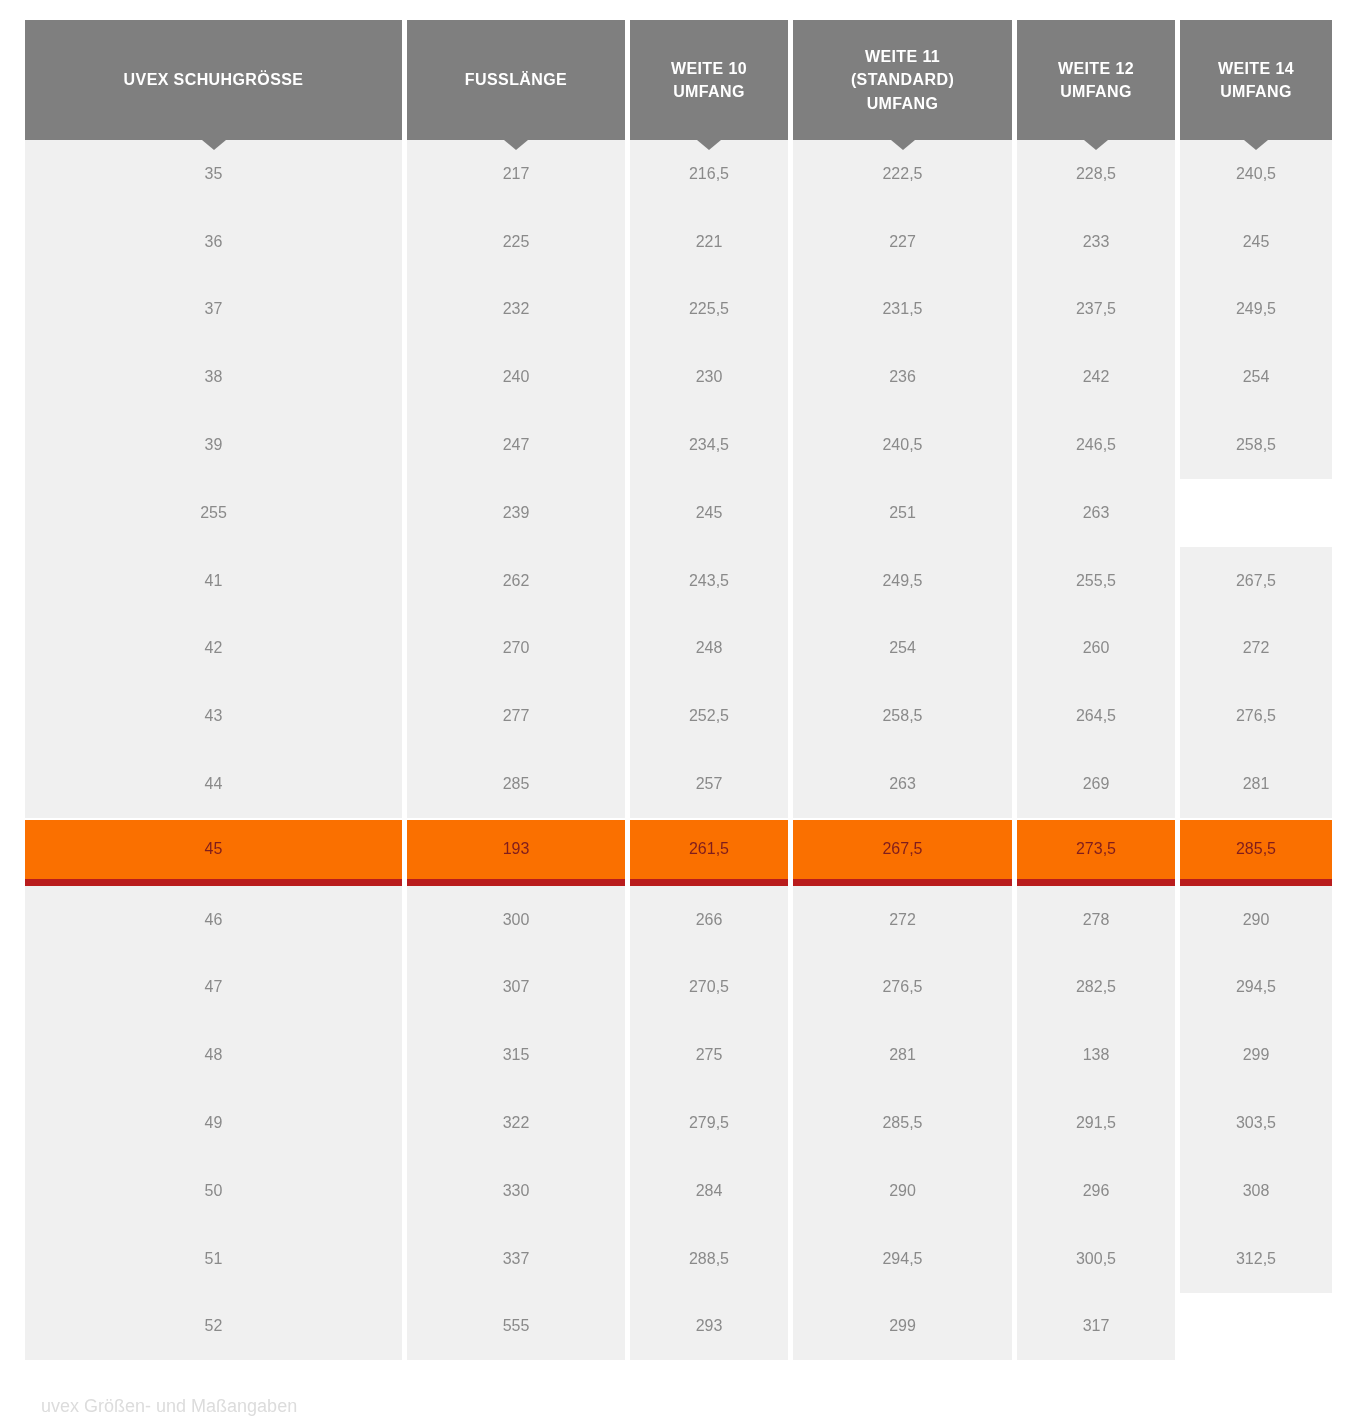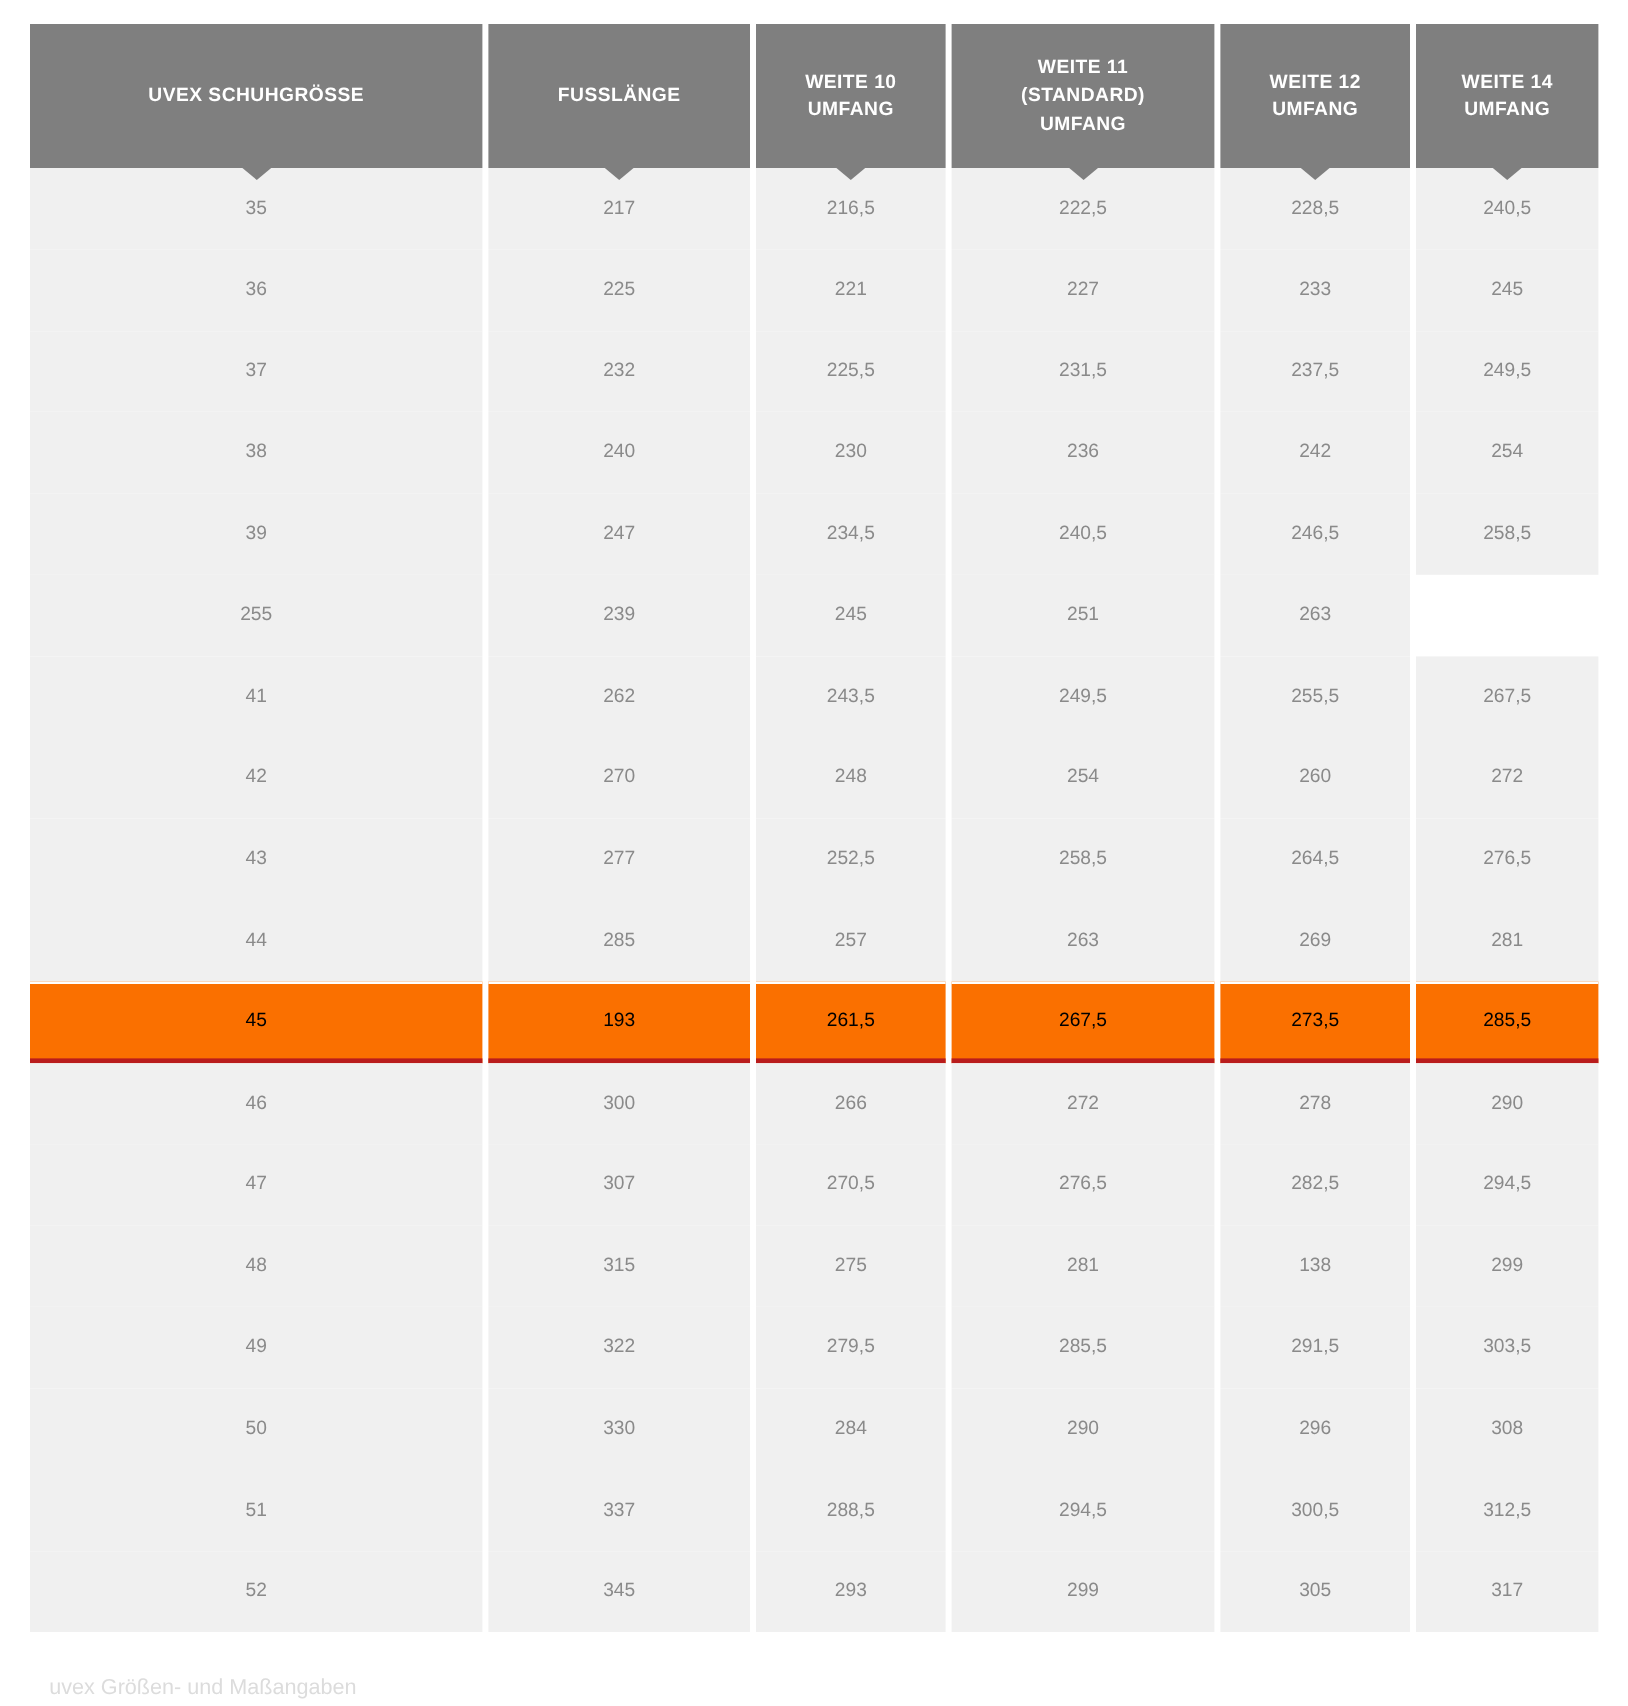--- a/index.html
+++ b/index.html
@@ -59,23 +59,23 @@
   .cell {
     background: #f0f0f0;
     color: #8a8a8a;
     font-size: 16px;
     display: flex;
     align-items: center;
     justify-content: center;
   }
   .body-row.hl .cell {
     background: #fa7000;
-    color: #000000;
+    color: #7f1d1d;
     border-top: 2px solid #ffffff;
-    border-bottom: 4px solid #b91c1c;
+    border-bottom: 7px solid #b91c1c;
   }
   
   .caption {
     margin: 16px;
     padding: 20px 0 0 25px;
     color: #dcdcdc;
     font-size: 18px;
     font-weight: normal;
   }
 </style>
@@ -248,24 +248,23 @@
         <div class="grid-row body-row">
           <div class="cell">51</div>
           <div class="cell">337</div>
           <div class="cell">288,5</div>
           <div class="cell">294,5</div>
           <div class="cell">300,5</div>
           <div class="cell">312,5</div>
         </div>
         <div class="grid-row body-row">
           <div class="cell">52</div>
-          <div class="cell">345</div>
+          <div class="cell">555</div>
           <div class="cell">293</div>
           <div class="cell">299</div>
-          <div class="cell">305</div>
           <div class="cell">317</div>
         </div>
       </div>
 
   </div>
 </div>
 
 <p class="caption">uvex Größen- und Maßangaben</p>
 
 </body></html>

